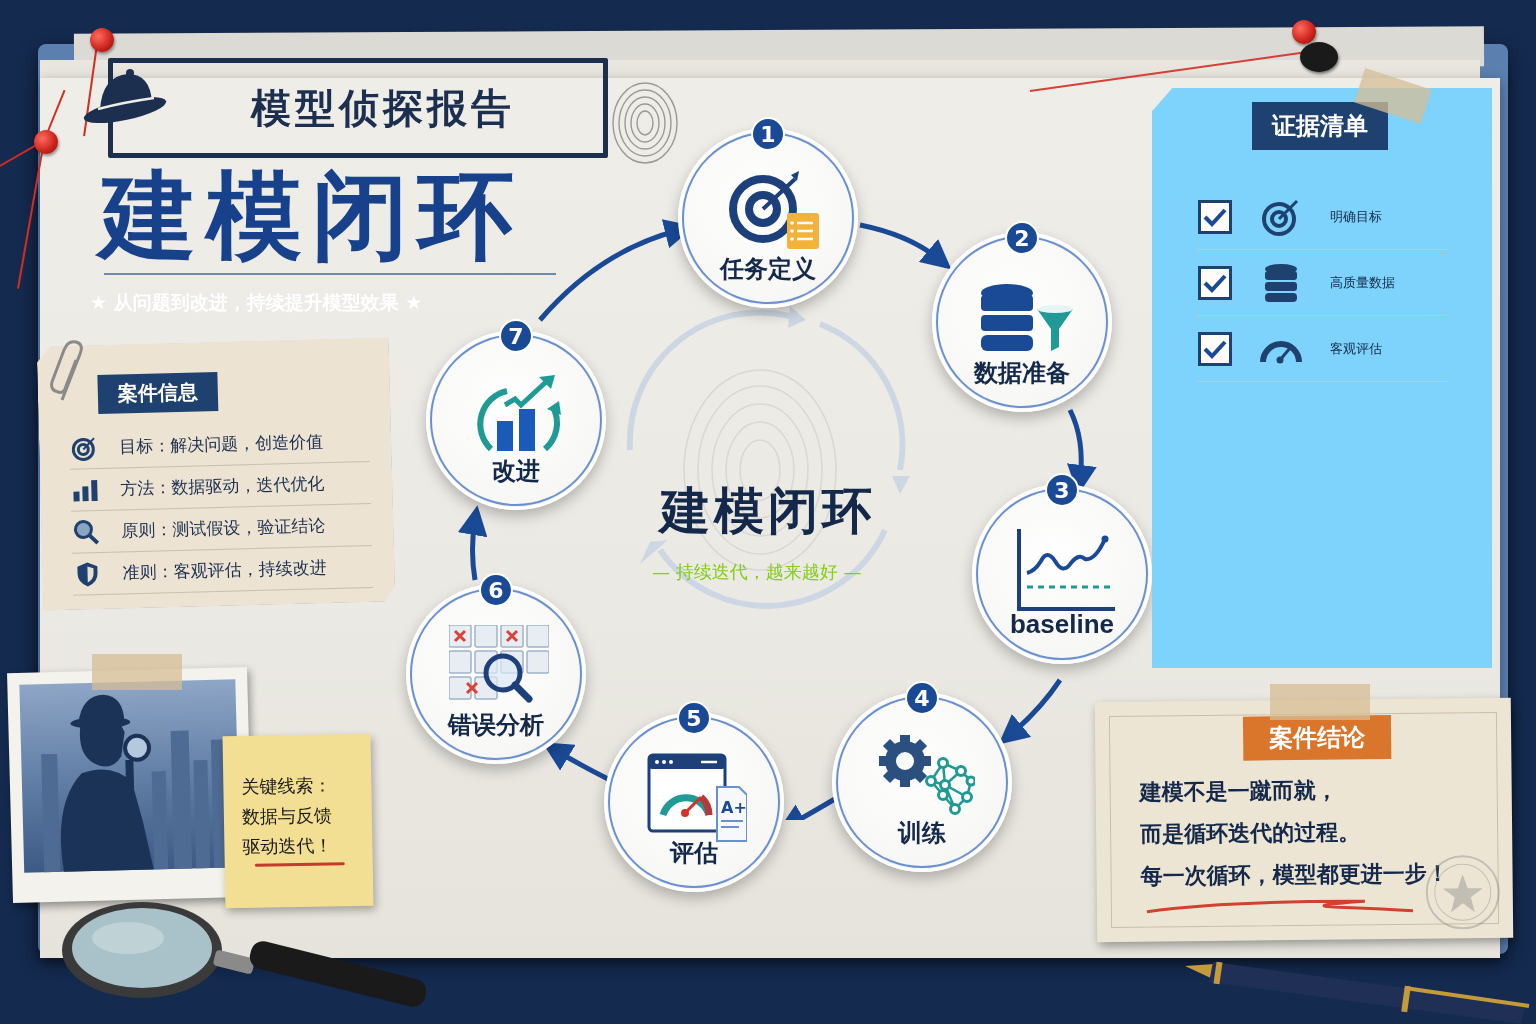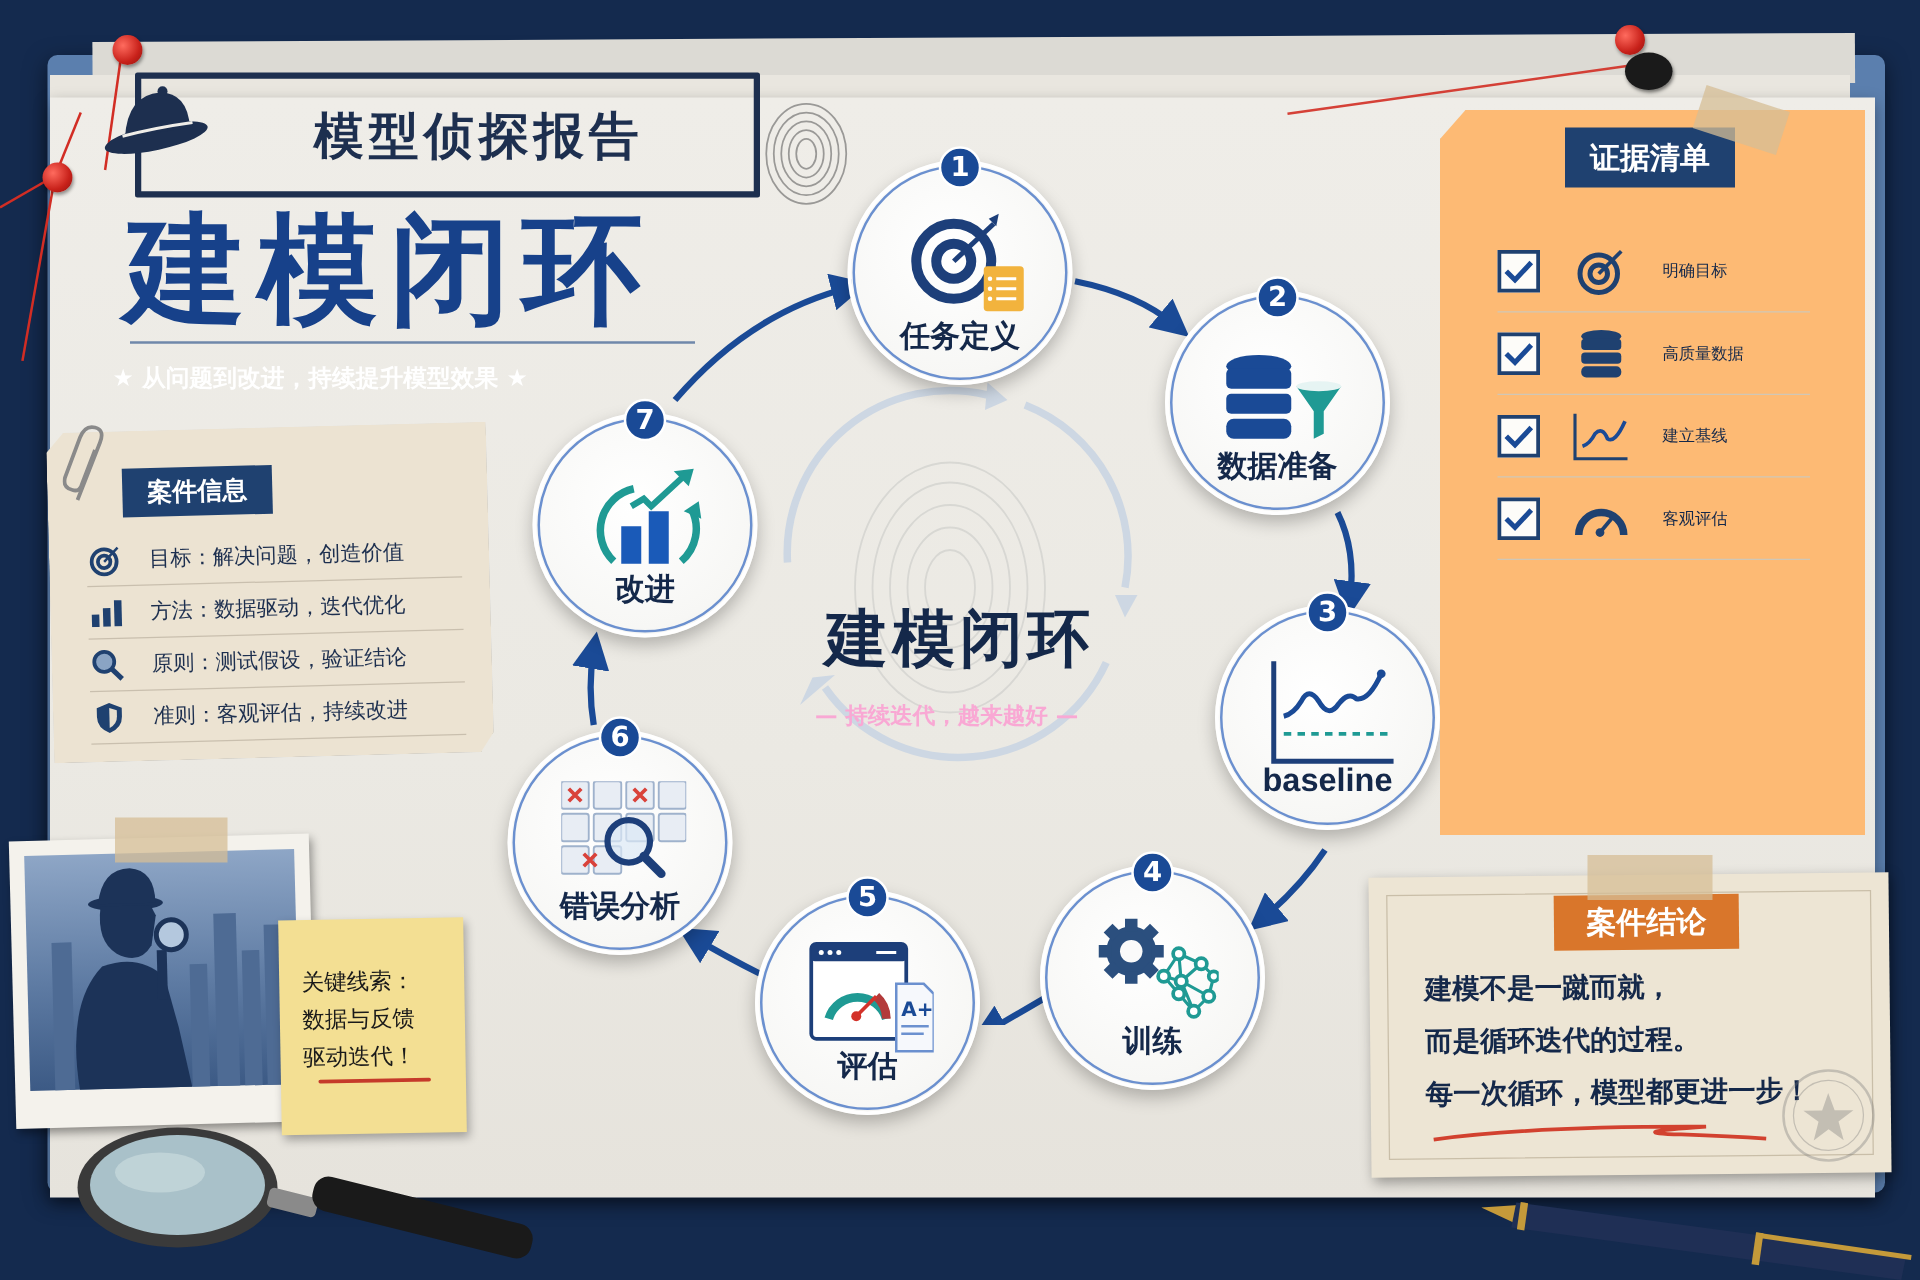--- a/index.html
+++ b/index.html
@@ -57,40 +57,40 @@
     background: #1f4170; color: #fff; font-size: 20px; font-weight: bold;
   }
   .case-list { position: absolute; left: 30px; top: 82px; width: 300px; }
   .case-row { display: flex; align-items: center; height: 42px; border-bottom: 1px solid #c9bfae; }
   .case-row .ico { width: 30px; height: 24px; margin-right: 20px; display: flex; align-items: center; justify-content: center; }
   .case-row .txt { font-size: 17px; color: #1d2f4f; }
   .paperclip { left: 50px; top: 340px; width: 40px; height: 70px; }
   
   .cycle-ring { left: 540px; top: 220px; width: 440px; height: 440px; }
   .center-title { left: 660px; top: 478px; font-size: 50px; font-weight: bold; color: #14284a; letter-spacing: 4px; }
-  .center-sub { left: 652px; top: 560px; font-size: 18px; font-weight: bold; color: #f9a8d4; }
+  .center-sub { left: 652px; top: 560px; font-size: 18px; font-weight: normal; color: #84cc16; }
   .step {
     width: 180px; height: 180px; border-radius: 50%;
     background: radial-gradient(circle at 45% 40%, #ffffff 0%, #f7f7f5 70%, #ececea 100%);
     border: 3px solid #fff; outline: 2px solid #6b90cf; outline-offset: -6px;
     box-shadow: 0 6px 14px rgba(0,0,0,.25);
   }
   .step .num {
     position: absolute; left: 50%; top: -14px; transform: translateX(-50%);
     width: 34px; height: 34px; border-radius: 50%; background: #1a4a96; color: #fff;
     font-size: 22px; font-weight: bold; display: flex; align-items: center; justify-content: center;
     border: 2px solid #fff;
   }
   .step .icon { position: absolute; left: 40px; top: 38px; width: 100px; height: 90px; }
   .step .lbl { position: absolute; left: 0; right: 0; top: 122px; text-align: center; font-size: 24px; font-weight: bold; color: #14284a; }
   .step .lbl.en { font-family: "Liberation Sans", sans-serif; font-size: 26px; }
   
   .evidence {
     left: 1152px; top: 88px; width: 340px; height: 580px;
-    background: #fdba74; box-shadow: 2px 4px 10px rgba(0,0,0,.35);
+    background: #7dd3fc; box-shadow: 2px 4px 10px rgba(0,0,0,.35);
     clip-path: polygon(6% 0, 100% 0, 100% 100%, 0 100%, 0 4%);
   }
   .evidence-label {
     position: absolute; left: 100px; top: 14px; padding: 8px 20px;
     background: #1f4170; color: #fff; font-size: 24px; font-weight: bold;
   }
   .evidence-list { position: absolute; left: 46px; top: 96px; width: 250px; }
   .ev-row { display: flex; align-items: center; height: 66px; border-bottom: 1px solid #d0c7b6; }
   .ev-row .chk { width: 34px; height: 34px; border: 3px solid #1f4170; background: #fdfcf9; display: flex; align-items: center; justify-content: center; margin-right: 24px; }
   .ev-row .ico { width: 50px; height: 42px; margin-right: 24px; display: flex; align-items: center; justify-content: center; }
@@ -436,34 +436,20 @@
         </span>
       <span class="txt">高质量数据</span>
     </div>
     <div class="ev-row">
       <span class="chk">
           <svg width="24" height="20" viewBox="0 0 24 20">
             <path d="M2 10 L9 17 L22 3" fill="none" stroke="#1a4a96" stroke-width="4"></path>
           </svg>
         </span>
       <span class="ico">
-          <svg width="46" height="40" viewBox="0 0 46 40">
-            <path d="M2 2 V38 H44" fill="none" stroke="#1f4170" stroke-width="2.5"></path>
-            <path d="M8 28 Q14 26 18 18 Q24 12 28 22 Q34 26 42 8" fill="none" stroke="#1a4a96" stroke-width="3"></path>
-          </svg>
-        </span>
-      <span class="txt">建立基线</span>
-    </div>
-    <div class="ev-row">
-      <span class="chk">
-          <svg width="24" height="20" viewBox="0 0 24 20">
-            <path d="M2 10 L9 17 L22 3" fill="none" stroke="#1a4a96" stroke-width="4"></path>
-          </svg>
-        </span>
-      <span class="ico">
           <svg width="46" height="30" viewBox="0 0 46 30">
             <path d="M5 28 A18 18 0 0 1 41 28" fill="none" stroke="#1f4170" stroke-width="6"></path>
             <path d="M22 26 L32 14" stroke="#1f4170" stroke-width="3"></path>
             <circle cx="22" cy="26" r="3.5" fill="#1f4170"></circle>
           </svg>
         </span>
       <span class="txt">客观评估</span>
     </div>
   </div>
 </div>

